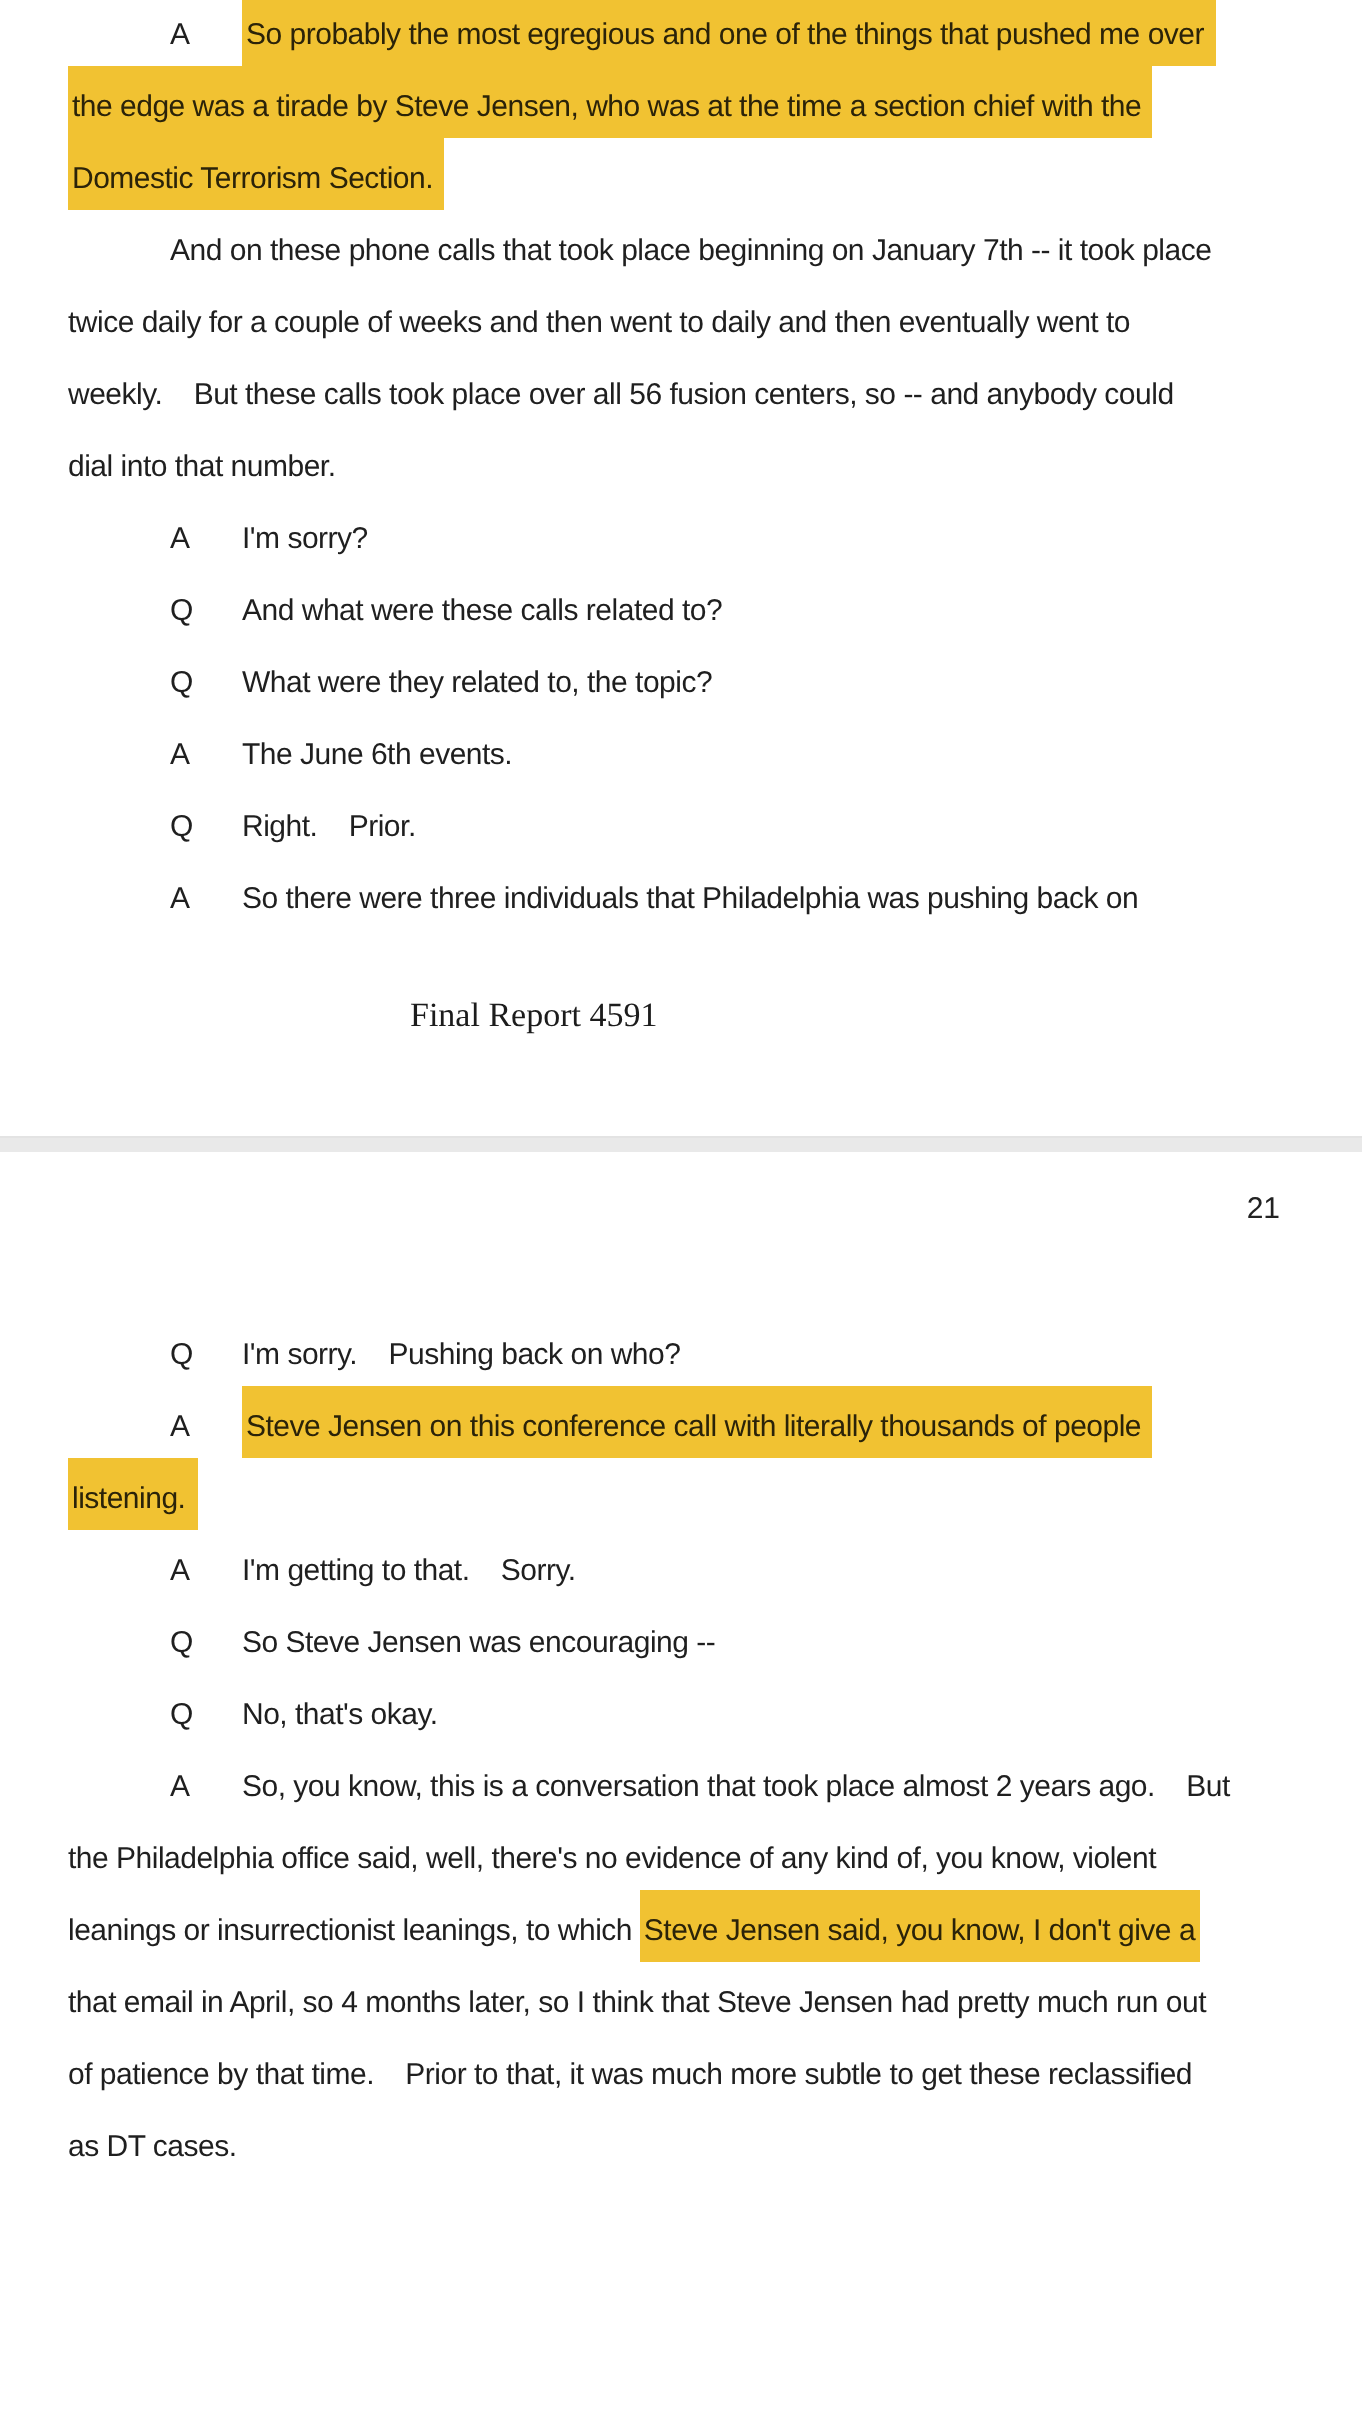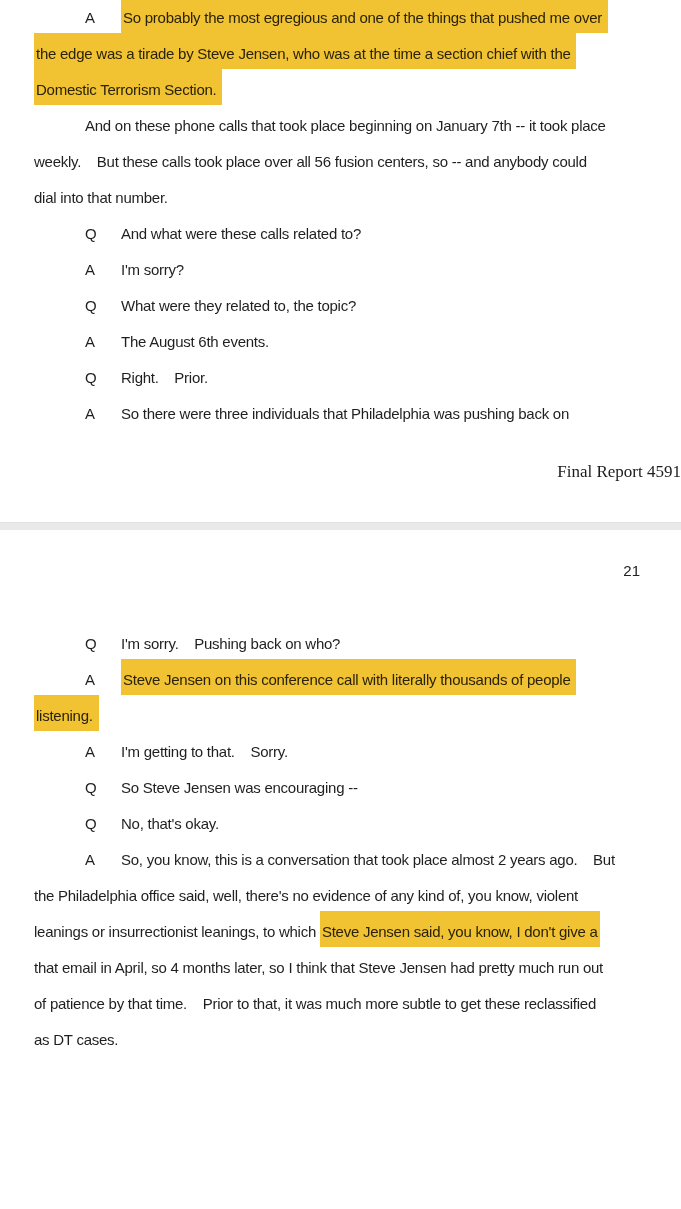--- a/index.html
+++ b/index.html
@@ -36,61 +36,61 @@
     margin-left: 51px;
     width: 36px;
   }
   .hl {
     background: var(--hl, #F1C232);
     color: #2b2309;
     padding: 12px 2px 7px 2px;
   }
   .footer-line {
     margin-top: 28px;
-    margin-bottom: 38px;
+    margin-bottom: 48px;
     padding-left: 205px;
     line-height: 24px;
     font-family: "Liberation Serif", "DejaVu Serif", serif;
     font-size: 17px;
     color: #1c1c1c;
-    text-align: right;
   }
   .page-divider {
     height: 8px;
     background: #e9e9e9;
     border-top: 1px solid #e3e3e3;
     box-sizing: border-box;
   }
   .page-number-line {
-    margin-top: 30px;
+    margin-top: 18px;
     padding-right: 41px;
     text-align: right;
     font-size: 15px;
     line-height: 22px;
     color: #222222;
   }
   .page2-lines {
     margin-top: 44px;
   }
 </style>
 </head>
 <body style="--hl: #F1C232; color: rgb(31, 31, 31); background: rgb(255, 255, 255);">
 
 <div class="page">
   <div class="lines">
       <div class="line qa"><span class="marker">A</span><span class="hl">So probably the most egregious and one of the things that pushed me over </span></div>
       <div class="line flush"><span class="hl">the edge was a tirade by Steve Jensen, who was at the time a section chief with the </span></div>
       <div class="line flush"><span class="hl">Domestic Terrorism Section. </span></div>
       <div class="line indent"><span>And on these phone calls that took place beginning on January 7th -- it took place</span></div>
+      <div class="line flush"><span>twice daily for a couple of weeks and then went to daily and then eventually went to</span></div>
       <div class="line flush"><span>weekly.    But these calls took place over all 56 fusion centers, so -- and anybody could</span></div>
       <div class="line flush"><span>dial into that number.</span></div>
+      <div class="line qa"><span class="marker">A</span><span>I'm sorry?</span></div>
       <div class="line qa"><span class="marker">Q</span><span>And what were these calls related to?</span></div>
-      <div class="line qa"><span class="marker">A</span><span>I'm sorry?</span></div>
       <div class="line qa"><span class="marker">Q</span><span>What were they related to, the topic?</span></div>
-      <div class="line qa"><span class="marker">A</span><span>The August 6th events.</span></div>
+      <div class="line qa"><span class="marker">A</span><span>The June 6th events.</span></div>
       <div class="line qa"><span class="marker">Q</span><span>Right.    Prior.</span></div>
       <div class="line qa"><span class="marker">A</span><span>So there were three individuals that Philadelphia was pushing back on</span></div>
     </div>
   <div class="footer-line">
     <span>Final Report 4591</span>
   </div>
 </div>
 
 <div class="page-divider"></div>
 

